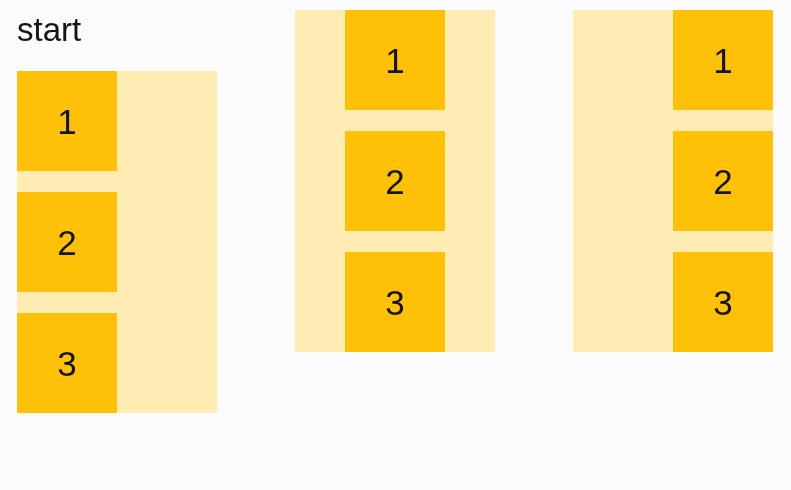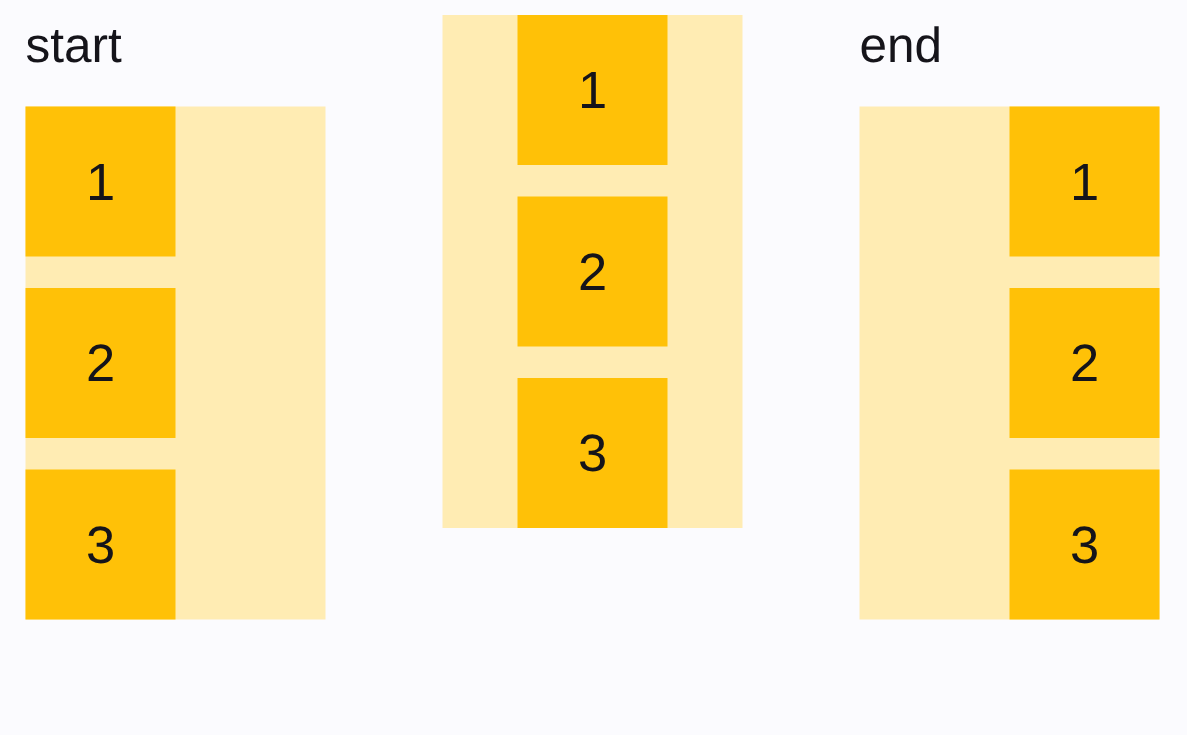--- a/index.html
+++ b/index.html
@@ -68,21 +68,20 @@
 
   <section class="demo">
     <div class="container align-center">
       <div class="item">1</div>
       <div class="item">2</div>
       <div class="item">3</div>
     </div>
   </section>
 
   <section class="demo">
-    <h2 class="demo-label">end</h2>
     <div class="container align-end">
       <div class="item">1</div>
       <div class="item">2</div>
       <div class="item">3</div>
     </div>
   </section>
 
 </div>
 
 </body></html>

